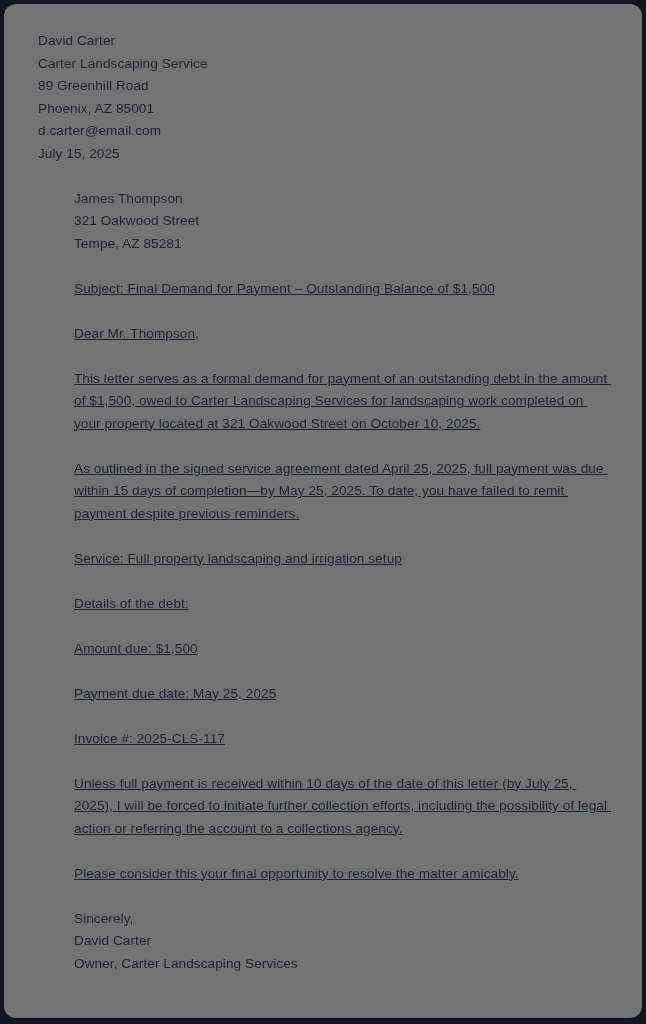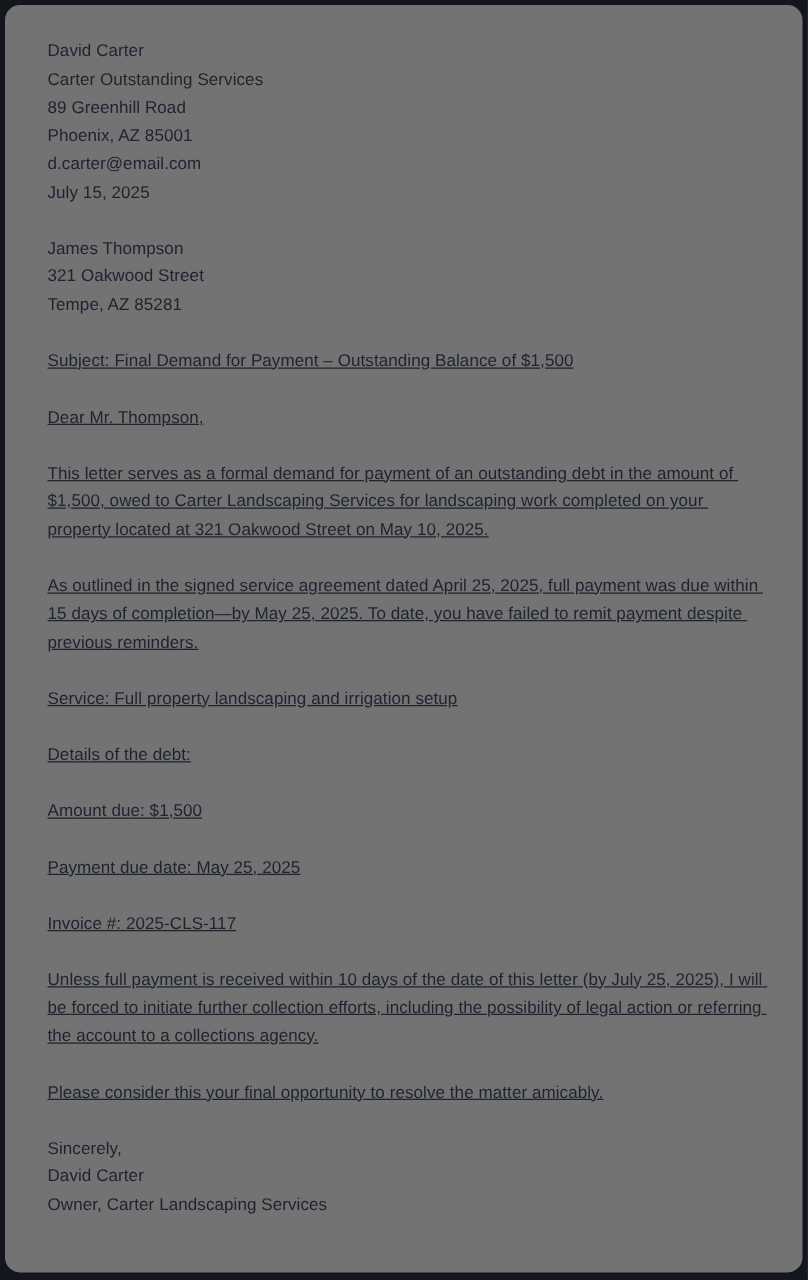--- a/index.html
+++ b/index.html
@@ -45,31 +45,32 @@
   .para {
     max-width: 575px;
     text-decoration: underline;
   }
   .block {
     margin: 0;
   }
   
   .gap-block {
     margin-top: 22.5px;
+    margin-left: 36px;
   }
 </style>
 </head>
 <body>
 
 <div id="frame">
   <div id="letter-card">
 
     <div class="block">
       <p class="line">David Carter</p>
-      <p class="line">Carter Outstanding Services</p>
+      <p class="line">Carter Landscaping Service</p>
       <p class="line">89 Greenhill Road</p>
       <p class="line">Phoenix, AZ 85001</p>
       <p class="line">d.carter@email.com</p>
       <p class="line">July 15, 2025</p>
     </div>
 
     <div class="block gap-block">
       <p class="line">James Thompson</p>
       <p class="line">321 Oakwood Street</p>
       <p class="line">Tempe, AZ 85281</p>
@@ -77,21 +78,21 @@
 
     <div class="block gap-block">
       <p class="para">Subject: Final Demand for Payment – Outstanding Balance of $1,500</p>
     </div>
 
     <div class="block gap-block">
       <p class="para">Dear Mr. Thompson,</p>
     </div>
 
     <div class="block gap-block">
-      <p class="para">This letter serves as a formal demand for payment of an outstanding debt in the amount of $1,500, owed to Carter Landscaping Services for landscaping work completed on your property located at 321 Oakwood Street on May 10, 2025.</p>
+      <p class="para">This letter serves as a formal demand for payment of an outstanding debt in the amount of $1,500, owed to Carter Landscaping Services for landscaping work completed on your property located at 321 Oakwood Street on October 10, 2025.</p>
     </div>
 
     <div class="block gap-block">
       <p class="para">As outlined in the signed service agreement dated April 25, 2025, full payment was due within 15 days of completion—by May 25, 2025. To date, you have failed to remit payment despite previous reminders.</p>
     </div>
 
     <div class="block gap-block">
       <p class="para">Service: Full property landscaping and irrigation setup</p>
     </div>
 

